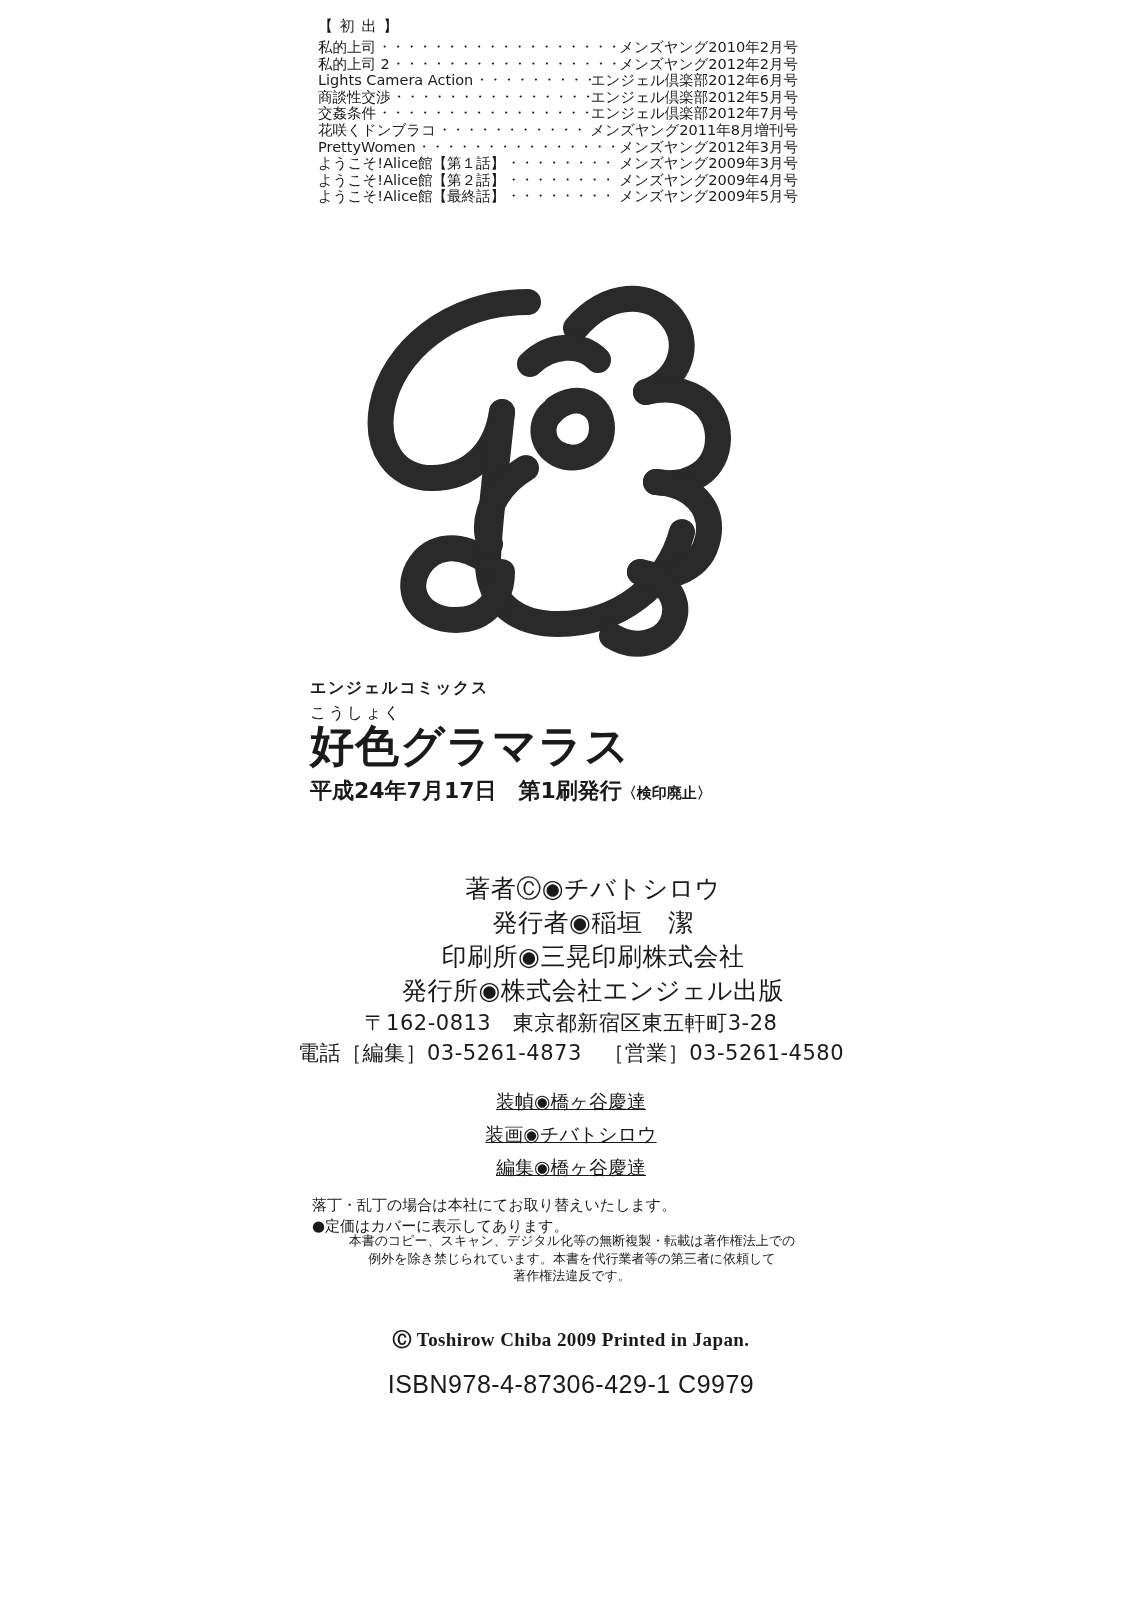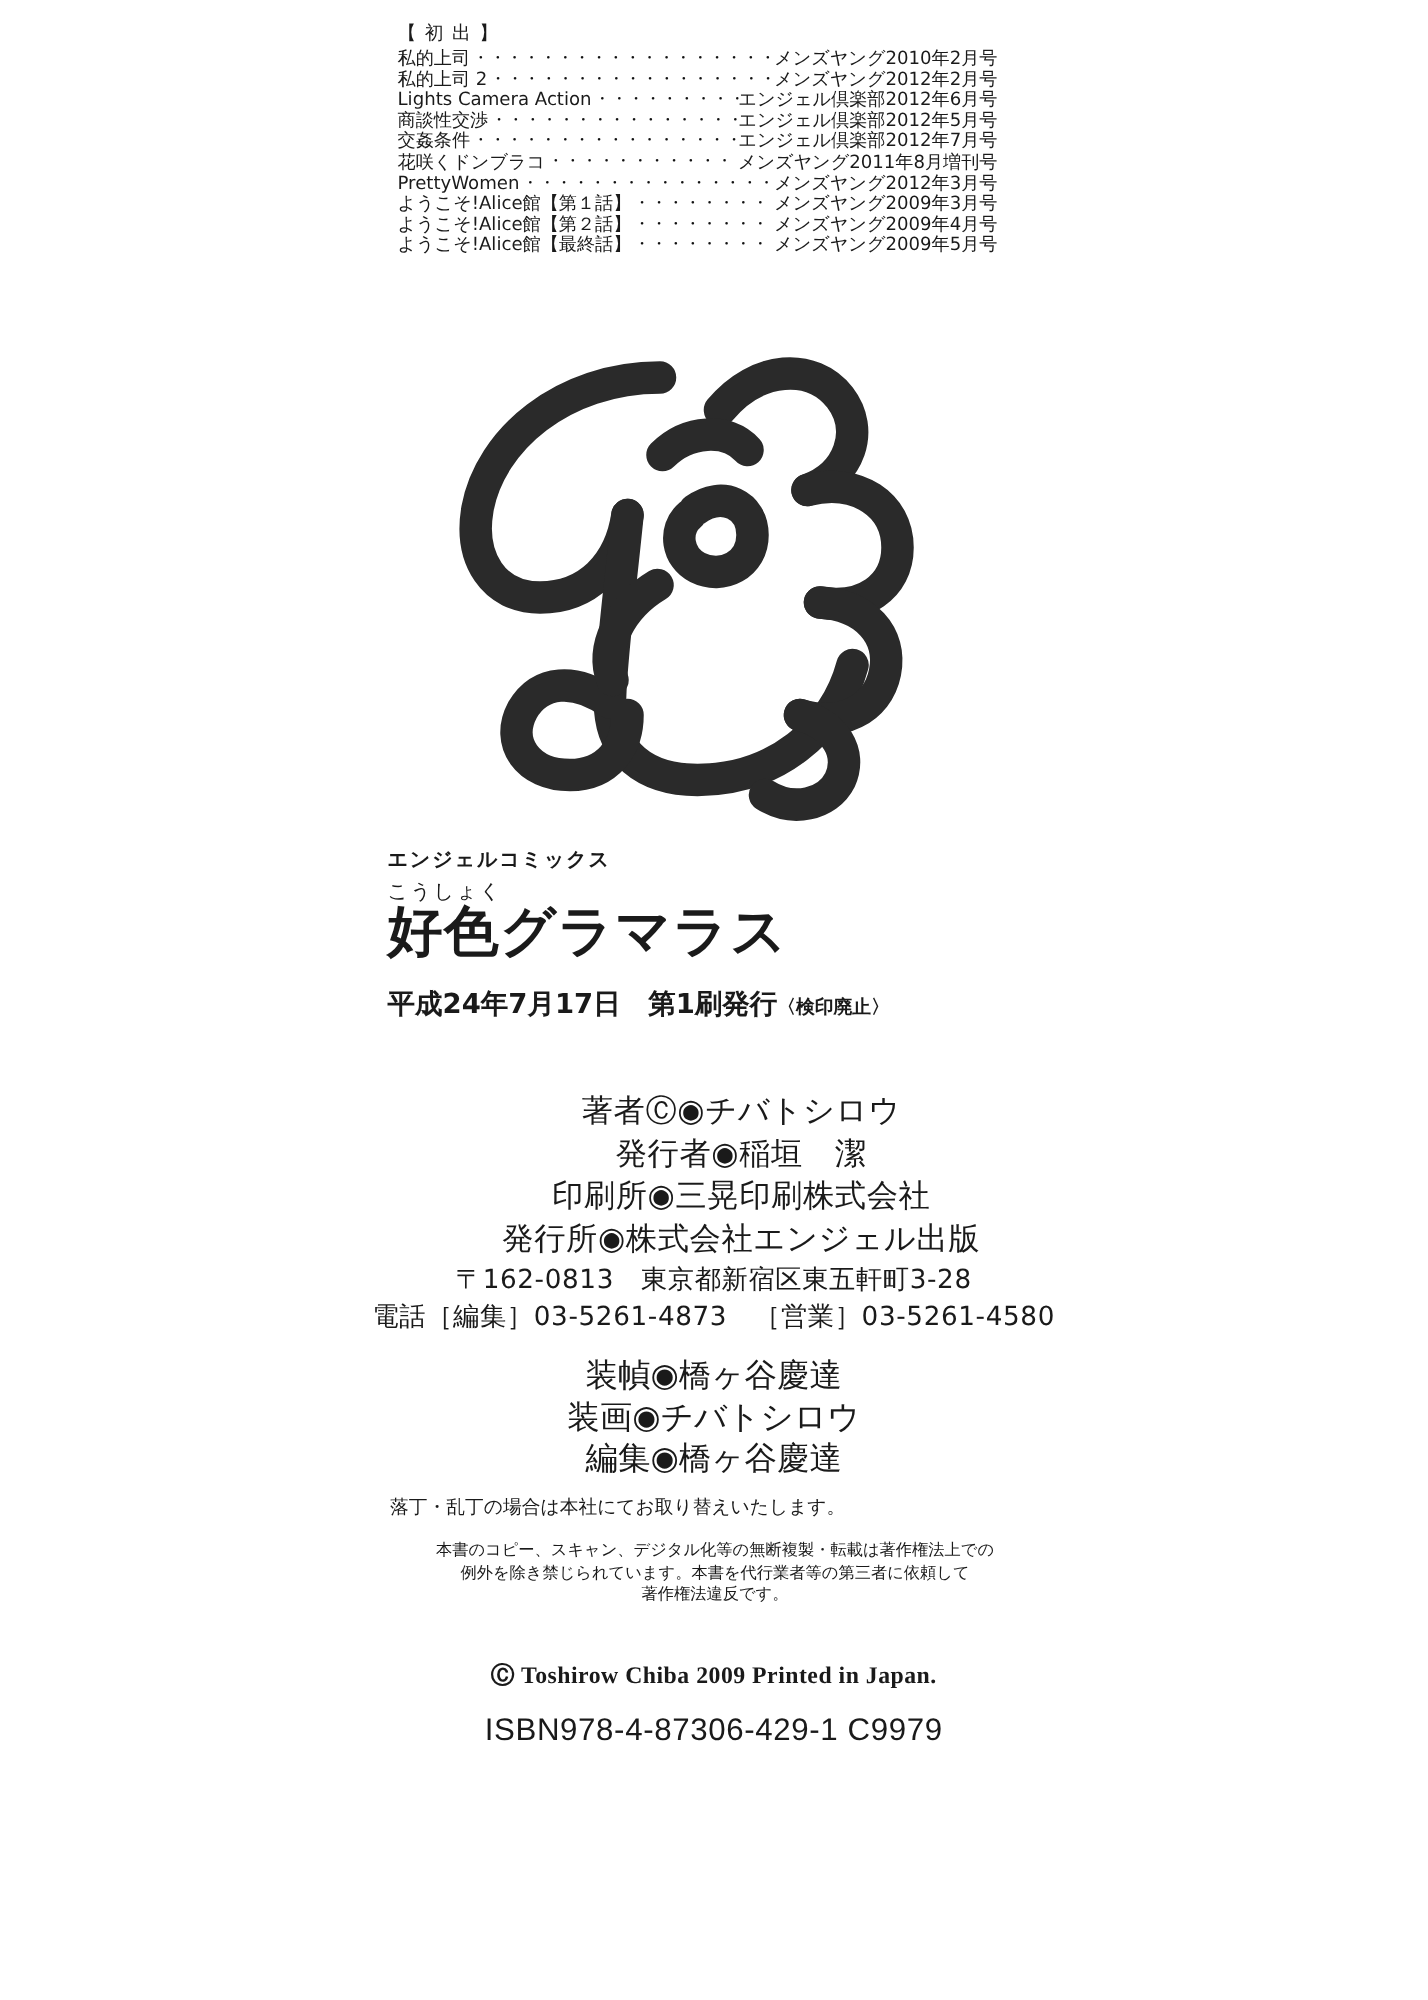--- a/index.html
+++ b/index.html
@@ -92,21 +92,21 @@
     font-size: 44px;
     font-weight: bold;
     letter-spacing: 1px;
     line-height: 48px;
     margin-top: -2px;
     font-family: "DejaVu Sans", sans-serif;
   }
   .pubdate {
     font-size: 22px;
     font-weight: bold;
-    margin-top: 18px;
+    margin-top: 6px;
     letter-spacing: 0px;
     font-family: "DejaVu Sans", sans-serif;
   }
   .pubdate .small {
     font-size: 15px;
     font-weight: bold;
   }
 
   
   .colophon {
@@ -131,23 +131,24 @@
   }
 
   .staff {
     position: absolute;
     left: 0;
     top: 1085px;
     width: 1142px;
     text-align: center;
   }
   .staff .line {
-    font-size: 26px;
+    font-size: 19px;
     line-height: 33px;
     font-family: "DejaVu Sans", sans-serif;
+    text-decoration: underline;
   }
 
   .notes {
     position: absolute;
     left: 312px;
     top: 1195px;
     width: 520px;
     text-align: left;
   }
   .notes .n1 {
@@ -290,20 +291,21 @@
   </div>
 
   <div class="staff">
     <div class="line">装幀◉橋ヶ谷慶達</div>
     <div class="line">装画◉チバトシロウ</div>
     <div class="line">編集◉橋ヶ谷慶達</div>
   </div>
 
   <div class="notes">
     <div class="n1">落丁・乱丁の場合は本社にてお取り替えいたします。</div>
+    <div class="n1">●定価はカバーに表示してあります。</div>
   </div>
 
   <div class="legal">
     <div>本書のコピー、スキャン、デジタル化等の無断複製・転載は著作権法上での</div>
     <div>例外を除き禁じられています。本書を代行業者等の第三者に依頼して</div>
     <div>著作権法違反です。</div>
   </div>
 
   <div class="copyright">Ⓒ Toshirow Chiba 2009  Printed in Japan.</div>
   <div class="isbn">ISBN978-4-87306-429-1  C9979</div>

